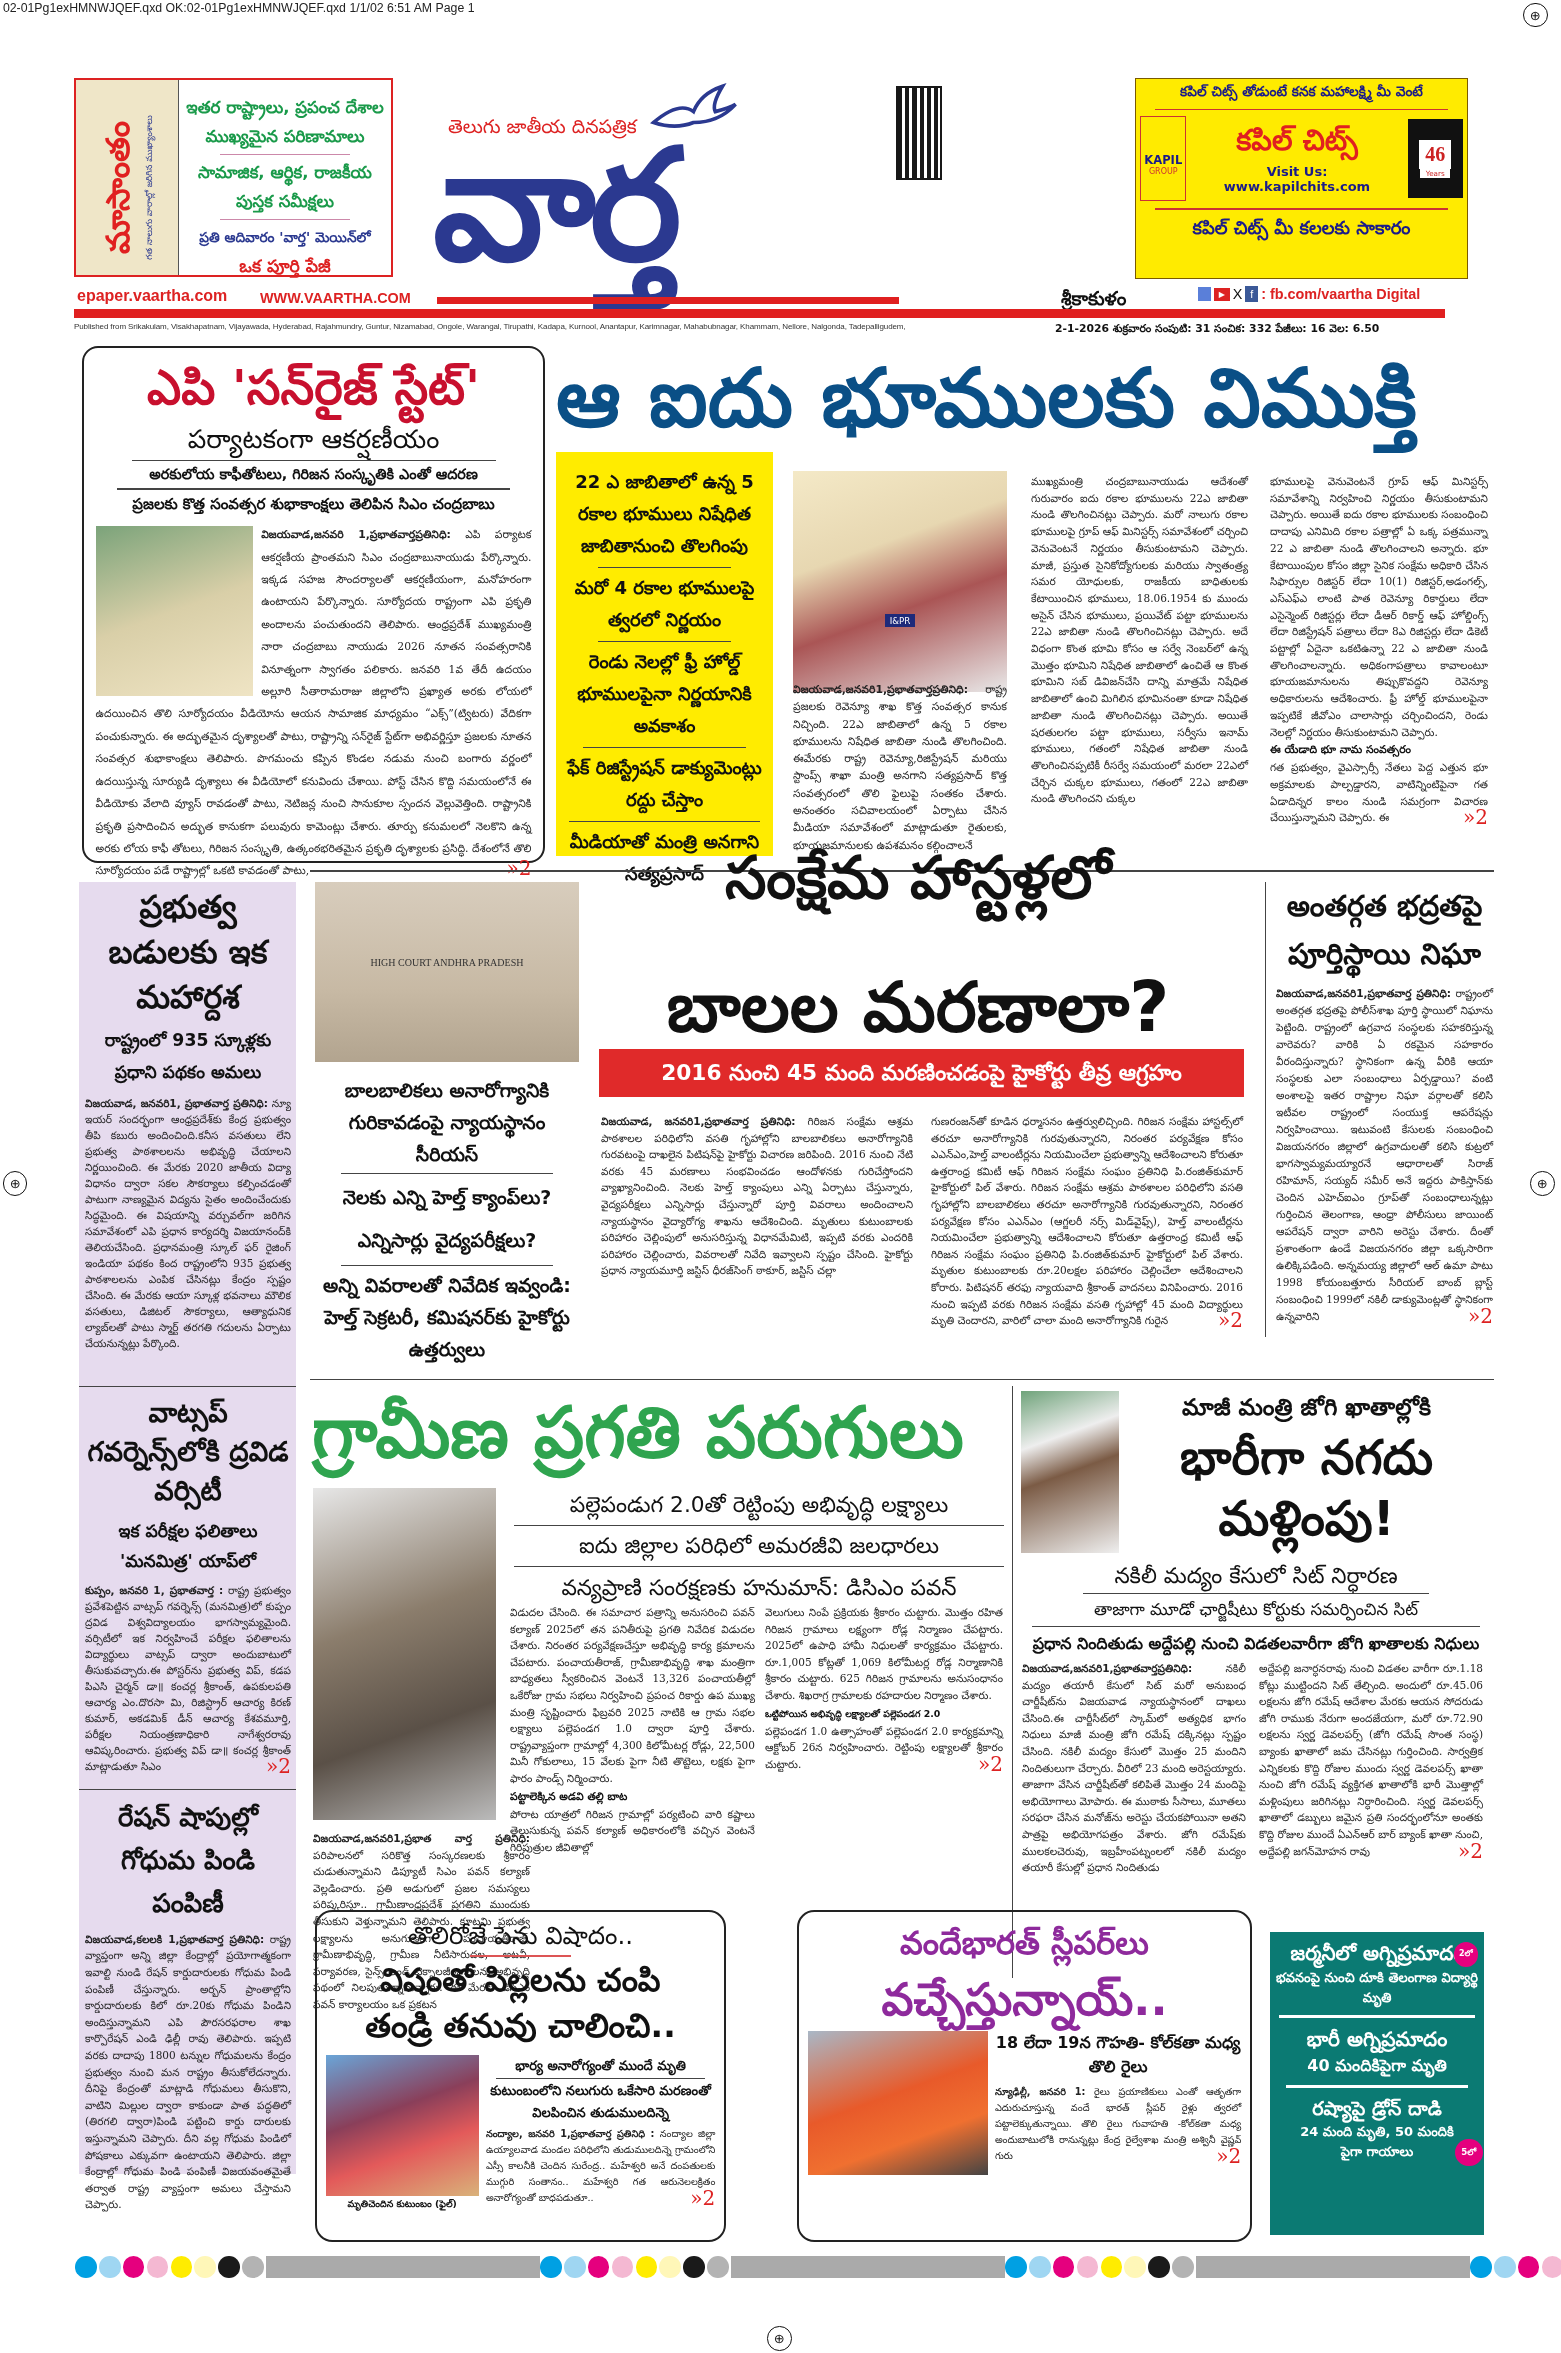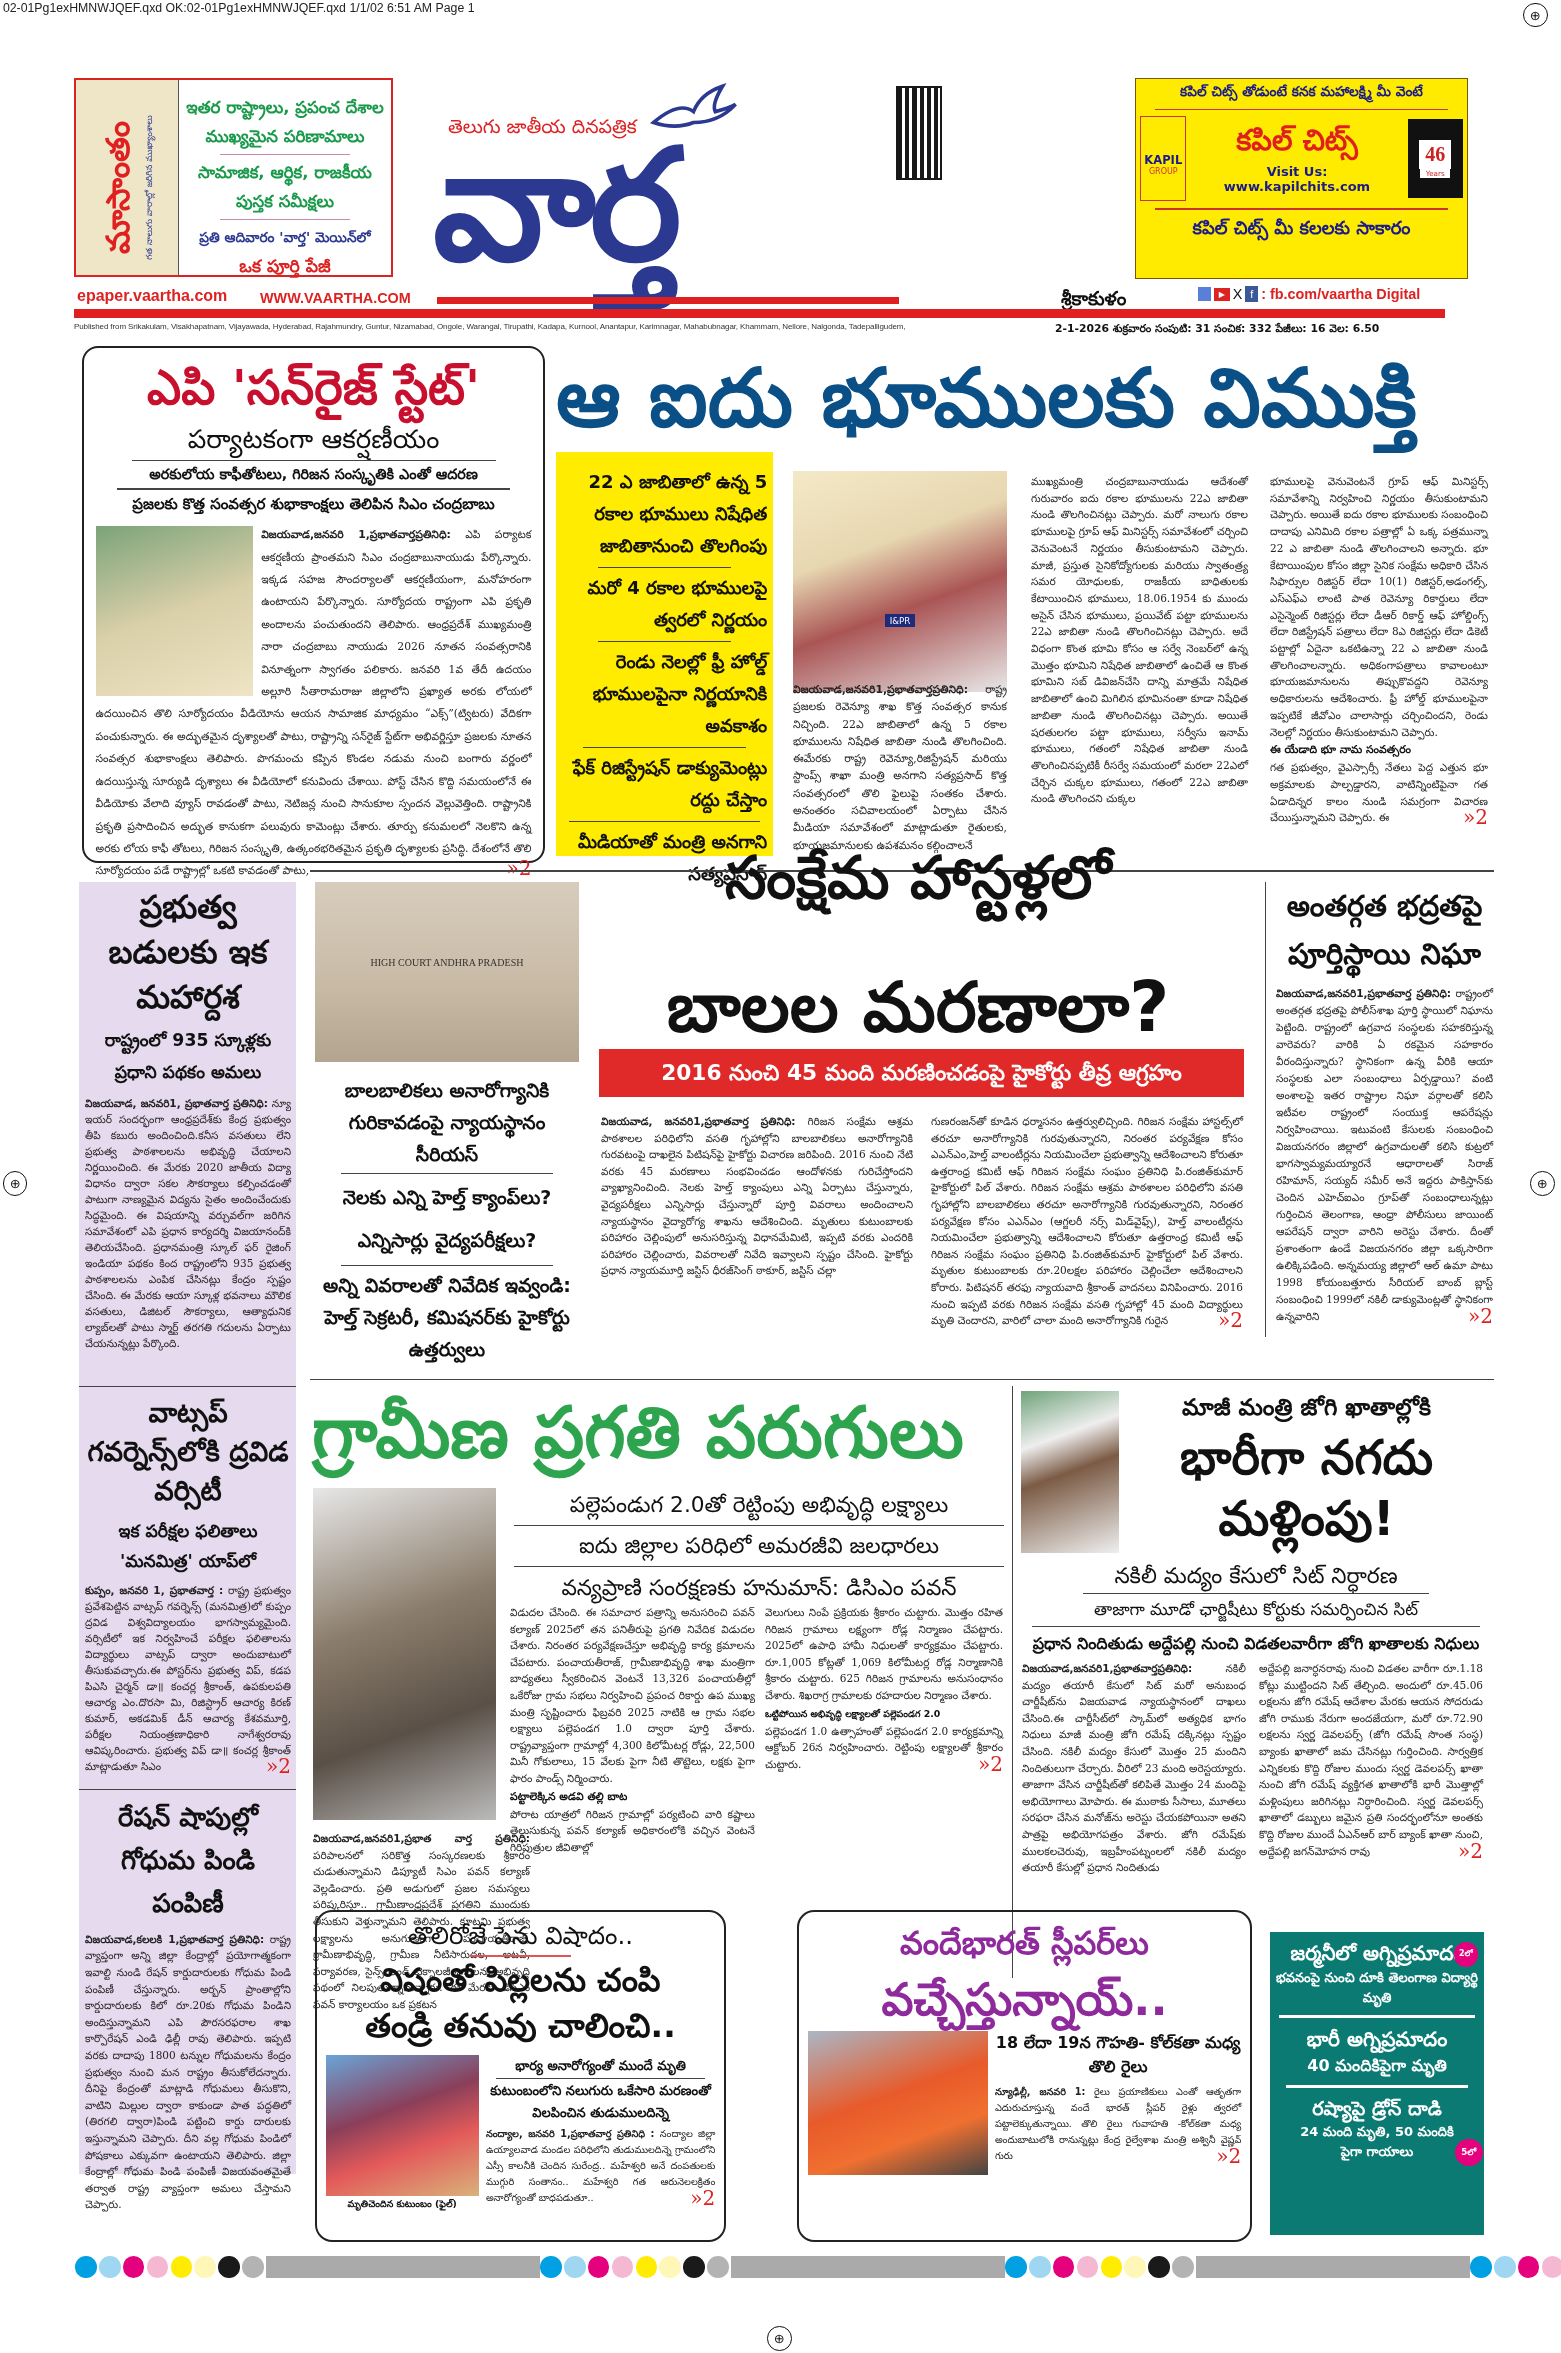--- a/index.html
+++ b/index.html
@@ -102,21 +102,21 @@
   <div class="hl center" style="font-size:15px;line-height:27.4px">ప్రజలకు కొత్త సంవత్సర శుభాకాంక్షలు తెలిపిన సిఎం చంద్రబాబు</div>
   <div class="photo" style="float:left;width:157px;height:170px;margin:7.2px 8.7px 2.9px 0;background:linear-gradient(160deg,#7ba37a,#d9cfa8 50%,#efe4c4)"></div>
   <p class="body" style="font-size:10.8px;line-height:22.4px;margin-top:5.8px">
     <span class="dateline">విజయవాడ,జనవరి 1,ప్రభాతవార్తప్రతినిధి:</span>
     <span>ఎపి పర్యాటక ఆకర్షణీయ ప్రాంతమని సిఎం చంద్రబాబునాయుడు పేర్కొన్నారు. ఇక్కడ సహజ సౌందర్యాలతో ఆకర్షణీయంగా, మనోహరంగా ఉంటాయని పేర్కొన్నారు. సూర్యోదయ రాష్ట్రంగా ఎపి ప్రకృతి అందాలను పంచుతుందని తెలిపారు. ఆంధ్రప్రదేశ్ ముఖ్యమంత్రి నారా చంద్రబాబు నాయుడు 2026 నూతన సంవత్సరానికి వినూత్నంగా స్వాగతం పలికారు. జనవరి 1వ తేదీ ఉదయం అల్లూరి సీతారామరాజు జిల్లాలోని ప్రఖ్యాత అరకు లోయలో ఉదయించిన తొలి సూర్యోదయం వీడియోను ఆయన సామాజిక మాధ్యమం “ఎక్స్”(ట్విటరు) వేదికగా పంచుకున్నారు. ఈ అద్భుతమైన దృశ్యాలతో పాటు, రాష్ట్రాన్ని సన్‌రైజ్ స్టేట్‌గా అభివర్ణిస్తూ ప్రజలకు నూతన సంవత్సర శుభాకాంక్షలు తెలిపారు. పొగమంచు కప్పిన కొండల నడుమ నుంచి బంగారు వర్ణంలో ఉదయిస్తున్న సూర్యుడి దృశ్యాలు ఈ వీడియోలో కనువిందు చేశాయి. పోస్ట్ చేసిన కొద్ది సమయంలోనే ఈ వీడియోకు వేలాది వ్యూస్ రావడంతో పాటు, నెటిజన్ల నుంచి సానుకూల స్పందన వెల్లువెత్తింది. రాష్ట్రానికి ప్రకృతి ప్రసాదించిన అద్భుత కానుకగా పలువురు కామెంట్లు చేశారు. తూర్పు కనుమలలో నెలకొని ఉన్న అరకు లోయ కాఫీ తోటలు, గిరిజన సంస్కృతి, ఉత్కంఠభరితమైన ప్రకృతి దృశ్యాలకు ప్రసిద్ధి. దేశంలోనే తొలి సూర్యోదయం పడే రాష్ట్రాల్లో ఒకటి కావడంతో పాటు,</span>
     <span class="cont">»2</span>
   </p>
 </div>
 
 <div class="abs hl" style="left:556px;top:351px;width:931px;font-size:81px;line-height:94px;color:#0a4f86">ఆ ఐదు భూములకు విముక్తి</div>
-<div class="abs" style="left:556px;top:452px;width:217px;height:404px;background:#ffec00;padding:14.4px 5.8px;text-align:right">
+<div class="abs" style="left:556px;top:452px;width:217px;height:404px;background:#ffec00;padding:14.4px 5.8px;text-align:center">
   <div class="hl" style="font-size:18px;line-height:32px">22 ఎ జాబితాలో ఉన్న 5 రకాల భూములు నిషేధిత జాబితానుంచి తొలగింపు</div>
   <div class="rule" style="margin:4.3px 36px"></div>
   <div class="hl" style="font-size:18px;line-height:32px">మరో 4 రకాల భూములపై త్వరలో నిర్ణయం</div>
   <div class="rule" style="margin:4.3px 36px"></div>
   <div class="hl" style="font-size:18px;line-height:32px">రెండు నెలల్లో ఫ్రీ హోల్డ్ భూములపైనా నిర్ణయానికి అవకాశం</div>
   <div class="rule" style="margin:4.3px 21.7px"></div>
   <div class="hl" style="font-size:18px;line-height:32px">ఫేక్ రిజిస్ట్రేషన్ డాక్యుమెంట్లు రద్దు చేస్తాం</div>
   <div class="rule" style="margin:4.3px 7.2px"></div>
   <div class="hl" style="font-size:18px;line-height:32px">మీడియాతో మంత్రి అనగాని సత్యప్రసాద్</div>
 </div>

